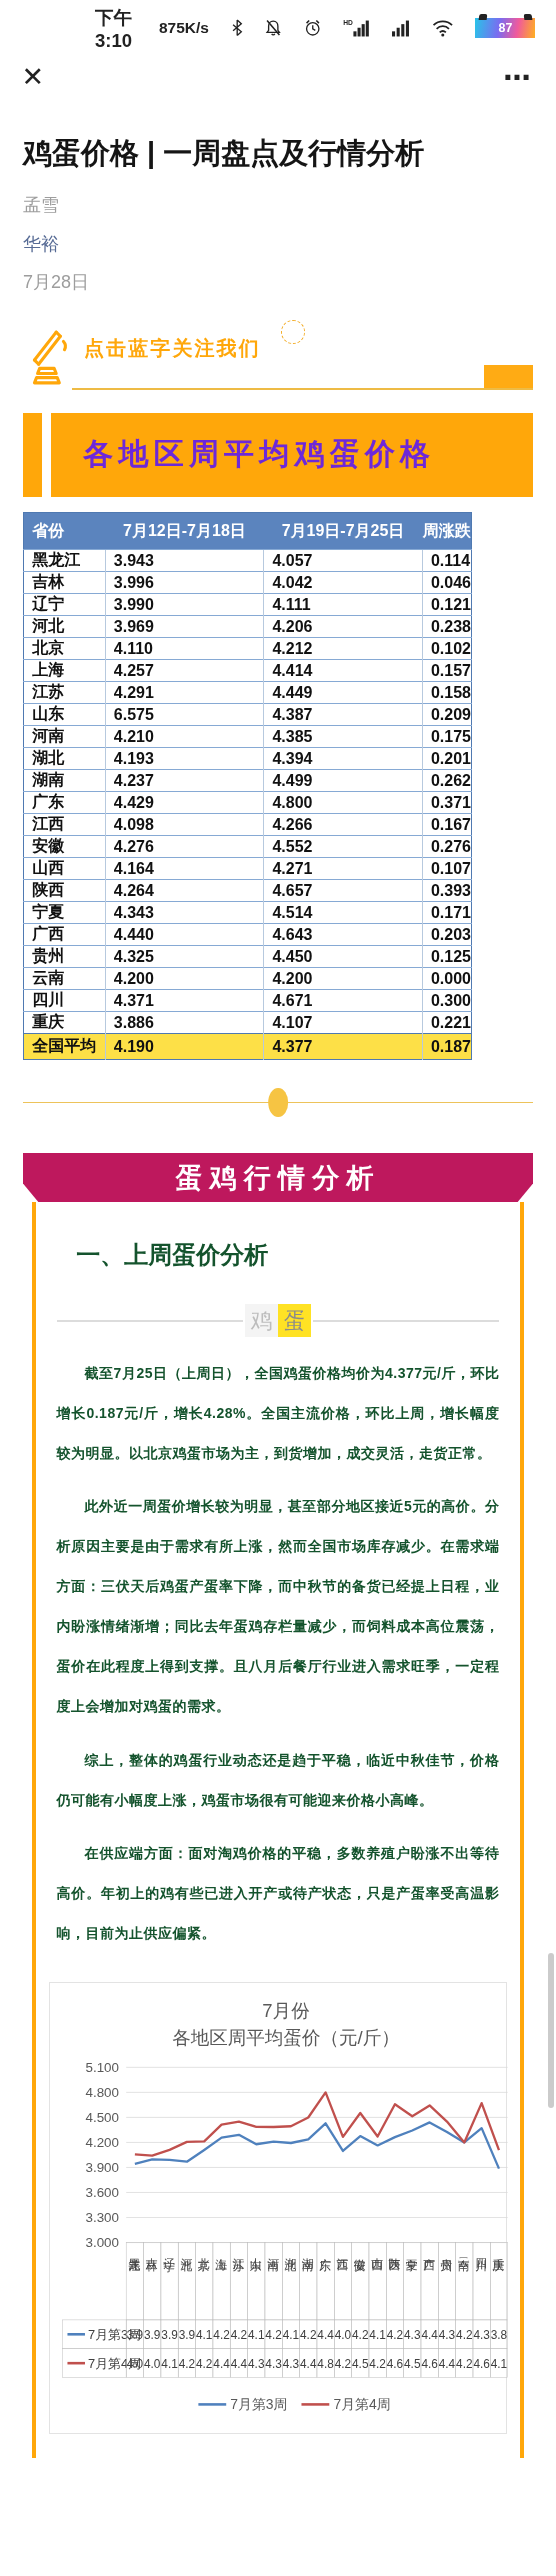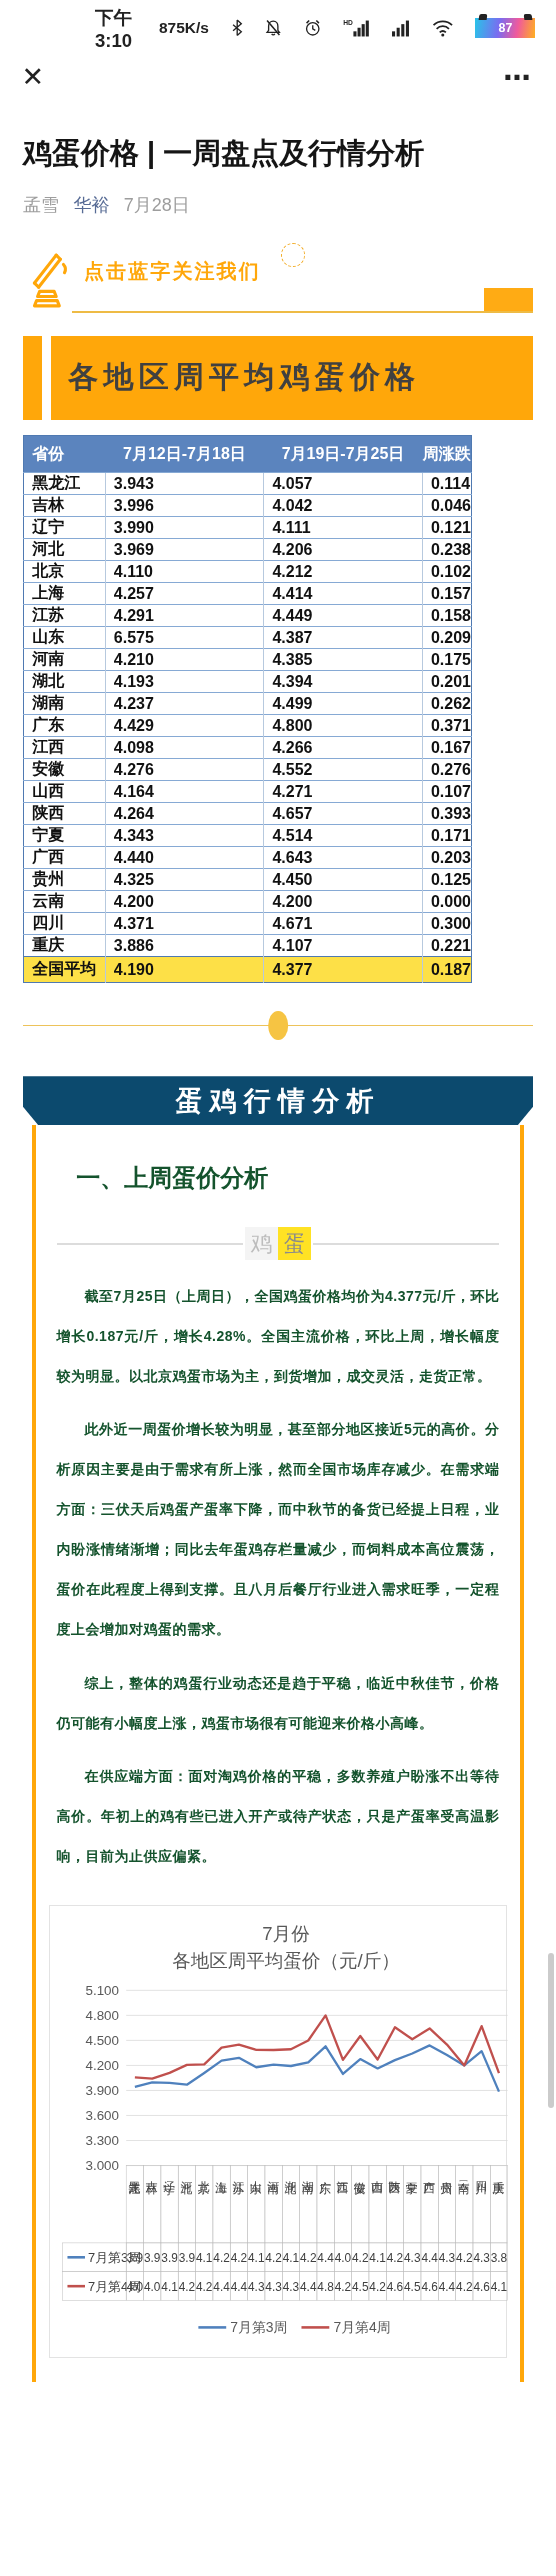--- a/index.html
+++ b/index.html
@@ -21,53 +21,53 @@
   .battery span { color:#fff; font-size:12.4px; font-weight:700; }
   .battery:before,.battery:after { content:""; position:absolute; top:-4.1px; width:8.2px; height:6.2px;
     background:#222; border-radius:2.1px 2.1px 0 0; }
   .battery:before{ left:3.1px; transform:skewX(-8deg);} .battery:after{ right:3.1px; transform:skewX(8deg);}
   
   .navbar { height:61px; display:flex; align-items:center; padding:0 21.6px; }
   .nav-close { font-size:27px; font-weight:300; color:#222; line-height:1; cursor:pointer; }
   .nav-more { margin-left:auto; font-size:28px; font-weight:700; color:#222; letter-spacing:3.1px; cursor:pointer; }
   
   .title { font-size:29px; font-weight:700; color:#151515; padding:27px 23px 0 23px; line-height:1.3; }
-  .byline { display:flex; gap:14.4px; padding:20.6px 23px 0 23px; font-size:18px; }
+  .byline { display:flex; gap:14.4px; padding:20.6px 23px 0 23px; font-size:18px;flex-direction:column; }
   .byline .dim { color:#9d9d9d; }
   .byline .acct { color:#576b95; cursor:pointer; }
   
   .follow { position:relative; margin:34px 23px 0 23px; height:66px; }
   .follow svg.mega { position:absolute; left:1px; top:0; }
   .follow-text { position:absolute; left:61px; top:7.2px; font-size:20px; font-weight:700; color:#ffa70a; letter-spacing:2.1px; }
   .follow-circle { position:absolute; left:258px; top:-8.2px; width:24px; height:24px;
      border:1.5px dashed #f3ae2b; border-radius:50%; }
   .follow-line { position:absolute; left:49px; right:0; bottom:4.1px; height:2.1px; background:#eebb45; }
   .follow-block { position:absolute; right:0; bottom:6.2px; width:49px; height:23px; background:#ffab14; }
   
   .price-banner { display:flex; margin:18.5px 23px 0 23px; height:84px; }
   .pb-side { width:19px; background:#ffa70a; }
   .pb-main { flex:1; margin-left:9.3px; background:#ffa70a; display:flex; align-items:center; }
-  .pb-main span { color:#404040; font-size:30px; font-weight:700; letter-spacing:5.2px; padding-left:17px; }
+  .pb-main span { color:#6d28d9; font-size:30px; font-weight:700; letter-spacing:5.2px; padding-left:32px; }
   
   table.price { border-collapse:collapse; margin:15.5px 23px 0 23px; width:449px;
     border:1px solid #4f79b1; font-size:16px; }
   table.price th { background:#5b84be; color:#fff; font-weight:700; height:37px; text-align:center; }
   table.price th:first-child { text-align:left; padding-left:8.2px; width:85px; }
   table.price th.wk { width:165px; }
   table.price td { height:20px; border-top:0.5px solid #86a9d4; border-left:0.5px solid #b7c9de;
     padding-left:8.2px; color:#111; font-weight:600; }
   table.price td:first-child { border-left:none; }
   table.price tr.total td { background:#fde047; font-weight:700; height:26px; border-top:1px solid #4f79b1; }
   
   .div-oval { position:relative; margin:25px 23px 0 23px; height:36px; }
   .div-oval .ln { position:absolute; left:0; right:0; top:16.5px; height:1.5px; background:#edc35a; }
   .div-oval .dot { position:absolute; left:50%; top:3.1px; transform:translateX(-50%);
      width:19.6px; height:29px; background:#f6c443; border-radius:50%; }
   
-  .ana-banner { margin:32px 23px 0 23px; height:49px; background:#0c4a6e;
+  .ana-banner { margin:32px 23px 0 23px; height:49px; background:#be185d;
      display:flex; align-items:center; justify-content:center;
      clip-path:polygon(0 0,100% 0,100% 62%,97% 100%,3% 100%,0 62%); }
   .ana-banner span { color:#fff; font-size:27px; font-weight:700; letter-spacing:7.2px; }
   .card { margin:0 32px; border-left:4.6px solid #ffa70a; border-right:4.6px solid #ffa70a;
      background:#fff; padding:29px 20.6px 24px 20.6px; }
   .h2 { font-size:24px; font-weight:700; color:#14532d; margin:8.2px 0 0 19.6px; }
   .tag-divider { display:flex; align-items:center; margin:33px 0 15.5px 0; }
   .tag-divider .tl { flex:1; height:1.5px; background:#dcdcdc; }
   .tag-divider .tag { display:flex; margin:0 2.1px; }
   .tag-divider .tag b { width:33px; height:33px; display:flex; align-items:center; justify-content:center;

